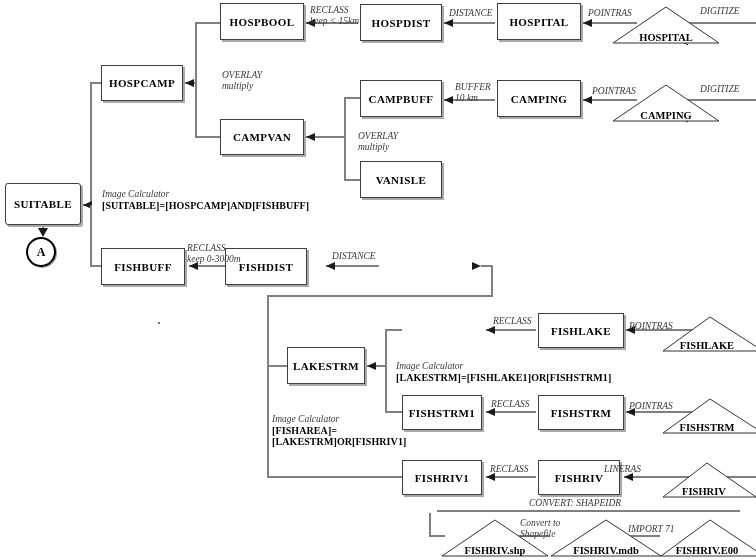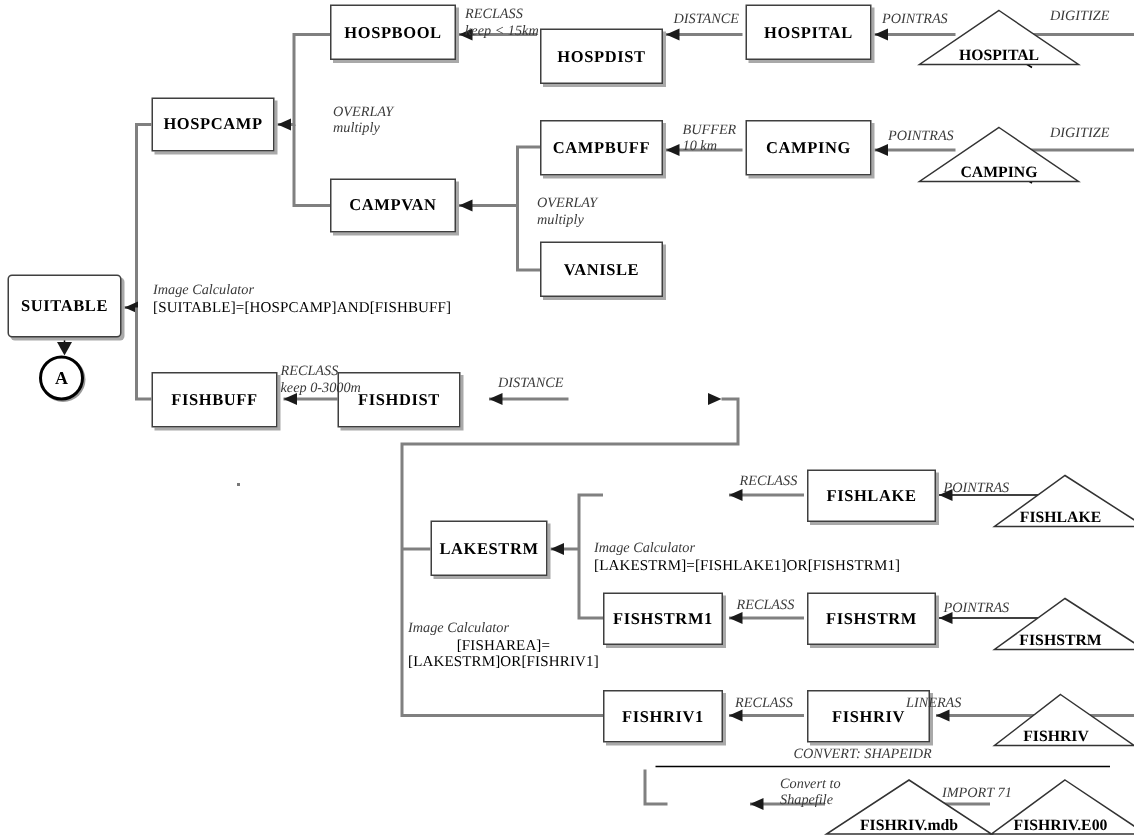--- a/index.html
+++ b/index.html
@@ -57,25 +57,24 @@
     position:absolute;
     font-family:"Liberation Serif", serif;
     font-style:italic;
     font-size:9.5px;
     color:#3a3a3a;
     line-height:1.12;
     white-space:nowrap;
   }
   .lbl .eq{
     font-style:normal;
-    font-weight:normal;
+    font-weight:bold;
     font-size:10px;
     color:#000;
     letter-spacing:.1px;
-    text-align:center;
   }
 
   
   #wires{position:absolute;left:0;top:0;width:756px;height:560px;pointer-events:none;}
   #wires path,#wires line{fill:none;stroke:#808080;stroke-width:2;}
   #wires .thin{stroke:#000;stroke-width:1;}
   #wires .head{fill:#1a1a1a;stroke:none;}
   .dot{position:absolute;width:2px;height:2px;background:#777;}
 </style>
 </head>
@@ -171,21 +170,21 @@
   </div>
 
   <div class="box" style="left:101px;top:65px;width:82px;height:36px;">
     <span>HOSPCAMP</span>
   </div>
 
   <div class="box" style="left:220px;top:3px;width:84px;height:37px;">
     <span>HOSPBOOL</span>
   </div>
 
-  <div class="box" style="left:360px;top:19px;width:82px;height:37px;text-align:center;">
+  <div class="box" style="left:360px;top:4px;width:82px;height:37px;text-align:center;">
     <span>HOSPDIST</span>
   </div>
 
   <div class="box" style="left:497px;top:3px;width:84px;height:37px;">
     <span>HOSPITAL</span>
   </div>
 
   <div class="box" style="left:220px;top:119px;width:84px;height:36px;">
     <span>CAMPVAN</span>
   </div>
@@ -264,20 +263,26 @@
     <div class="tri-label" style="left:-6px;right:12px;">FISHSTRM</div>
   </div>
 
   <div class="tri" style="left:662px;top:462px;width:100px;height:36px;">
     <svg width="100" height="36">
       <polygon points="45,1 94,35 1,35" fill="#ffffff" stroke="#333" stroke-width="1"></polygon>
     </svg>
     <div class="tri-label" style="left:-6px;right:10px;">FISHRIV</div>
   </div>
 
+  <div class="tri" style="left:440px;top:519px;width:110px;height:38px;">
+    <svg width="110" height="38">
+      <polygon points="55,1 108,37 2,37" fill="#ffffff" stroke="#333" stroke-width="1"></polygon>
+    </svg>
+    <div class="tri-label">FISHRIV.shp</div>
+  </div>
 
   <div class="tri" style="left:549px;top:519px;width:114px;height:38px;">
     <svg width="114" height="38">
       <polygon points="57,1 112,37 2,37" fill="#ffffff" stroke="#333" stroke-width="1"></polygon>
     </svg>
     <div class="tri-label">FISHRIV.mdb</div>
   </div>
 
   <div class="tri" style="left:660px;top:519px;width:112px;height:38px;">
     <svg width="112" height="38">

